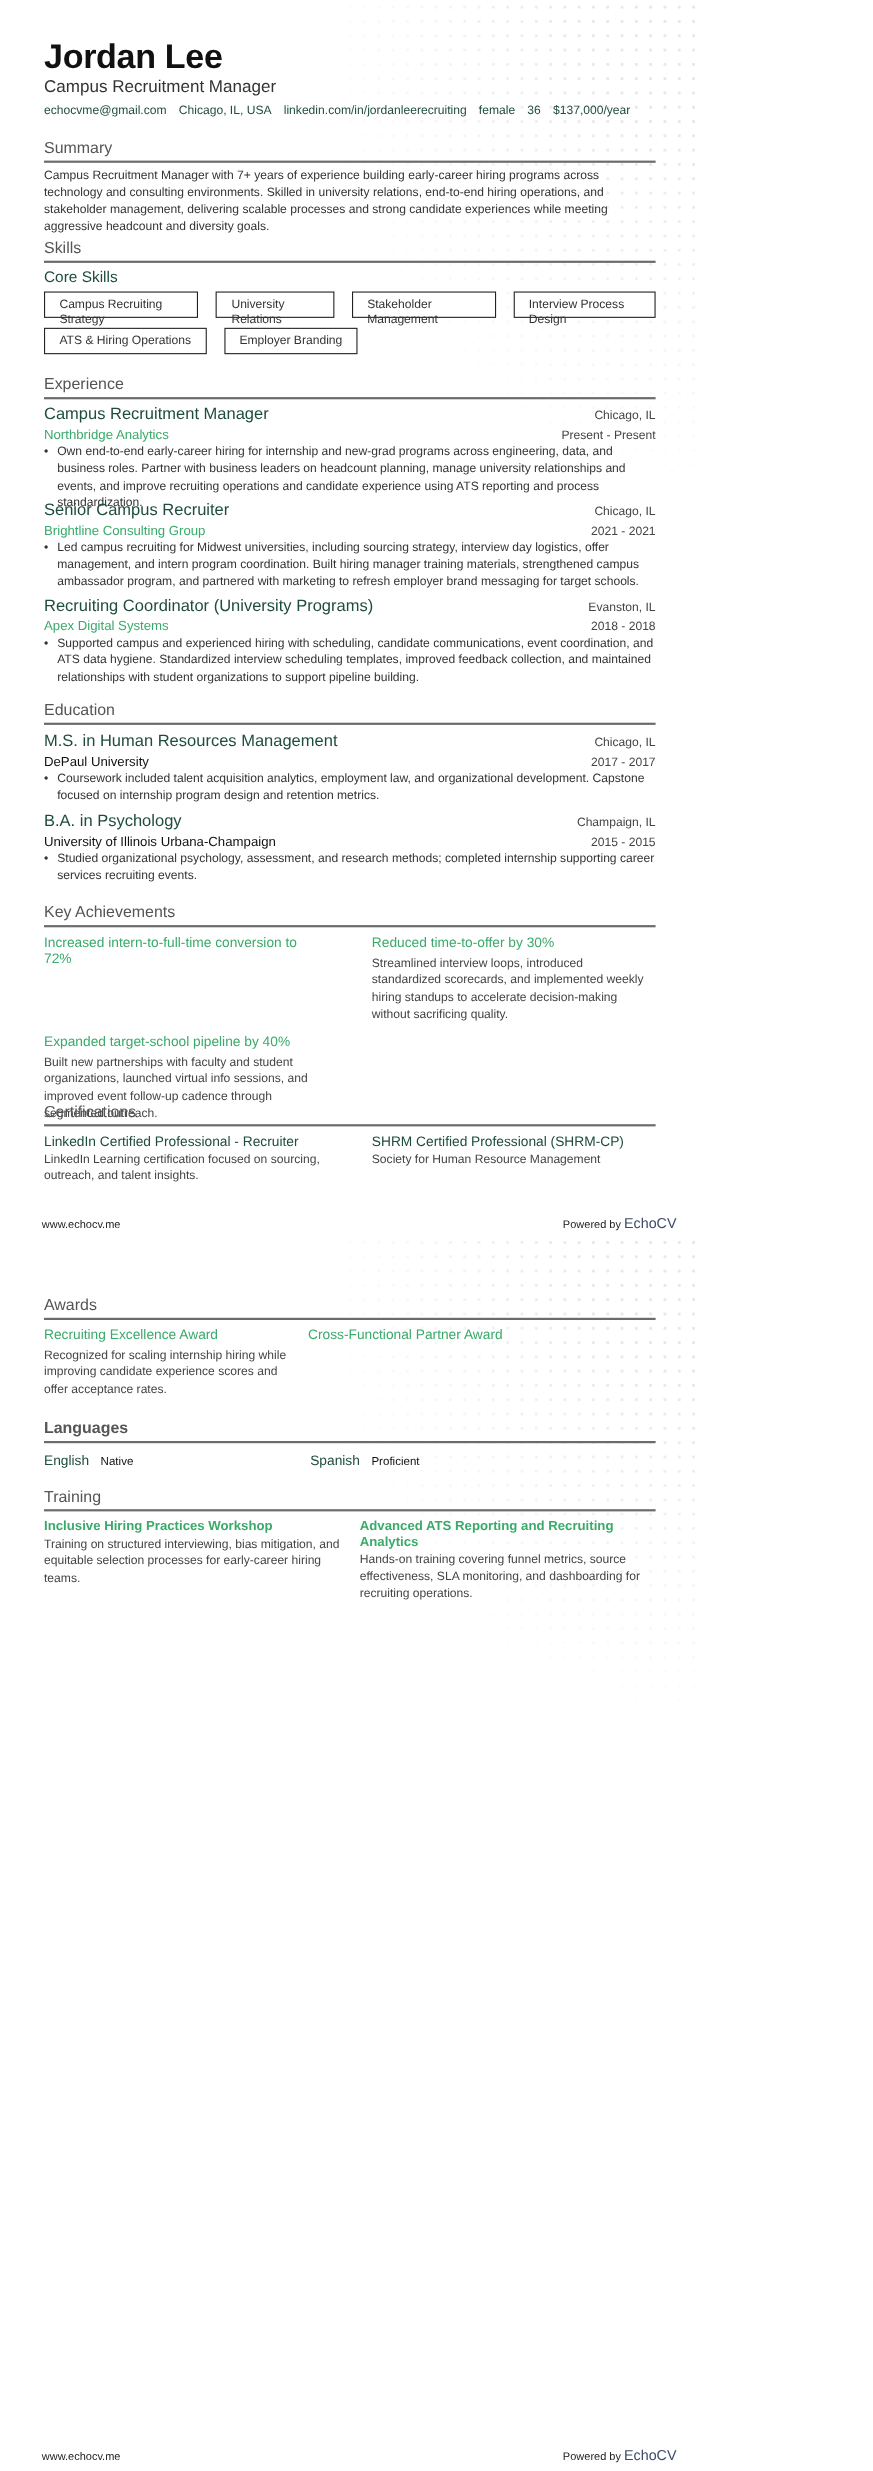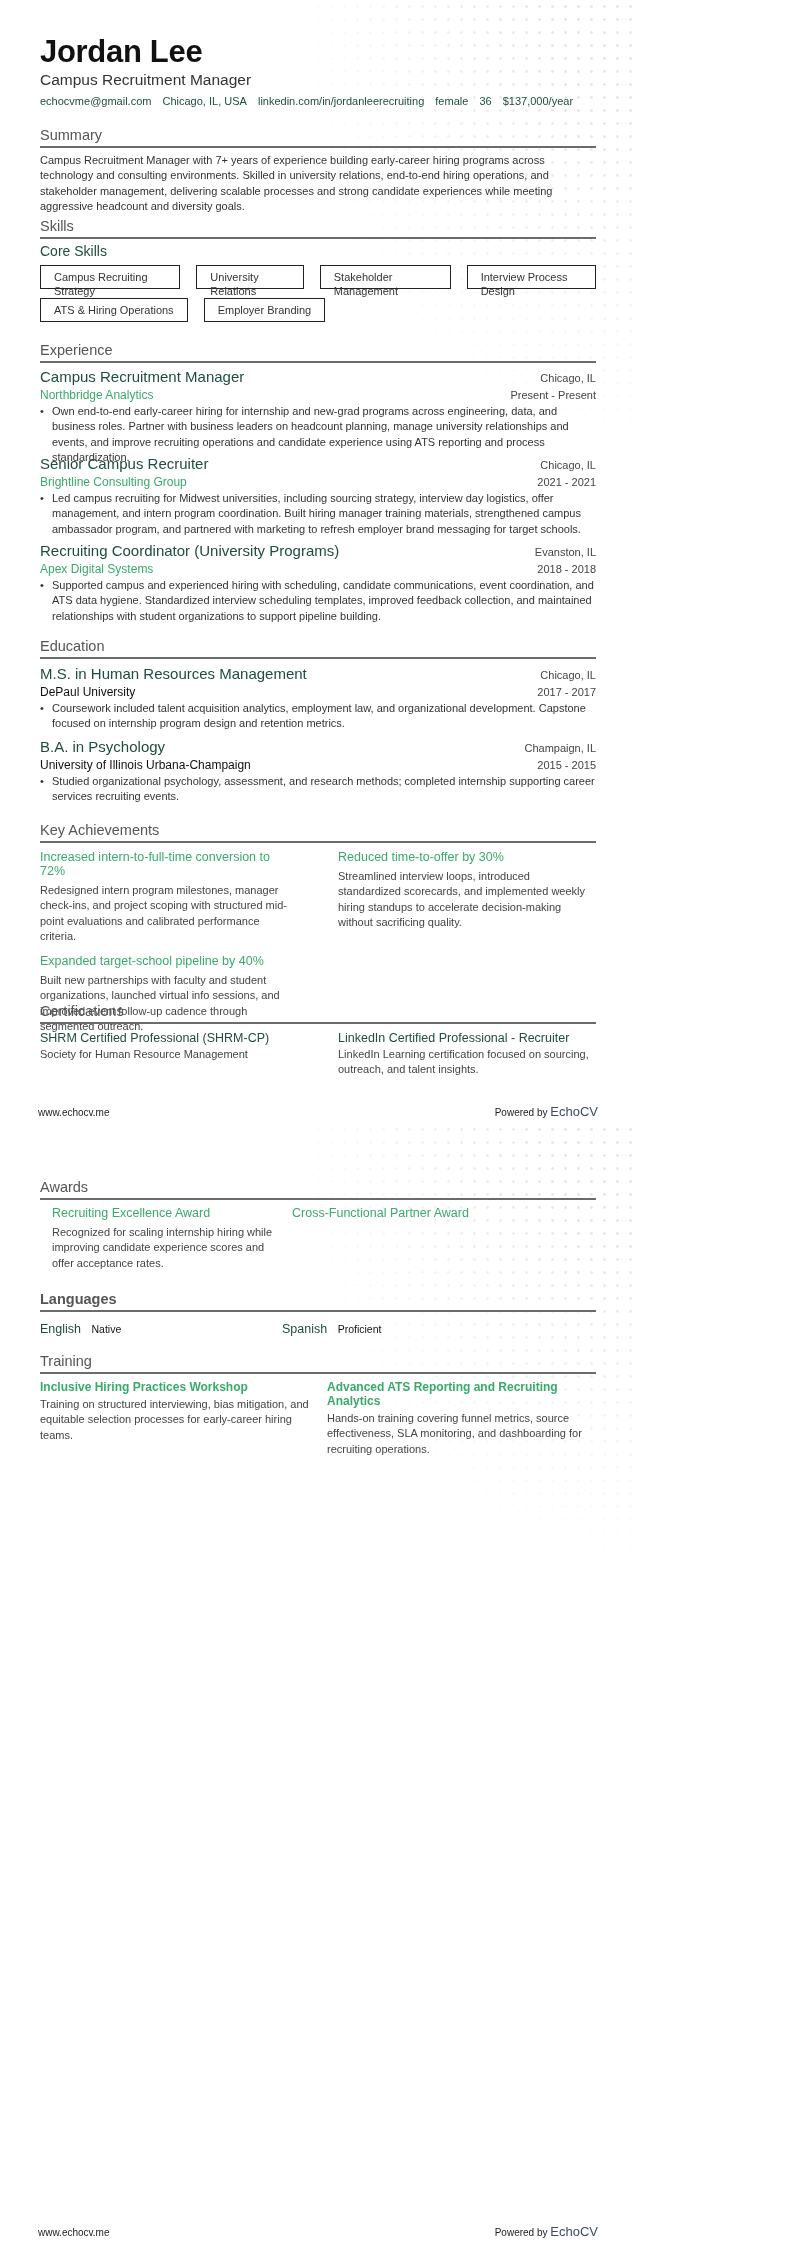--- a/index.html
+++ b/index.html
@@ -32,23 +32,23 @@
   .company { font-size: 12px; color: #3aaa6a; }
   .company.dark { color: #111; }
   .dates { font-size: 11px; color: #444; }
   .bullet { display: flex; font-size: 11px; line-height: 15.3px; color: #333; margin-top: 2px; }
   .bullet .dot { width: 12px; flex: none; }
   .cols { position: absolute; left: 0; right: 0; display: grid; grid-template-columns: 1fr 1fr; column-gap: 40px; }
   .ach-title { font-size: 12.5px; color: #3aaa6a; margin-bottom: 5px; }
   .ach-desc { font-size: 11px; line-height: 15.3px; color: #444; margin-bottom: 10px; }
   .cert-title { font-size: 12.5px; color: #1f4d3d; margin-bottom: 2px; }
   .cert-desc { font-size: 11px; line-height: 15.3px; color: #444; }
-  .footer { position: absolute; left: 38px; right: 38px; display: flex; justify-content: space-between; align-items: baseline; font-size: 10px; color: #222; }
+  .footer { position: absolute; left: 38px; right: 21px; display: flex; justify-content: space-between; align-items: baseline; font-size: 10px; color: #222; }
   .footer .brand { font-size: 13px; color: #3d4a6b; }
-  .awards { position: absolute; left: 12px; display: grid; grid-template-columns: 240px 240px; column-gap: 0; }
+  .awards { position: absolute; left: 0; display: grid; grid-template-columns: 240px 240px; column-gap: 0; }
   .lang-row { position: absolute; left: 0; right: 0; display: grid; grid-template-columns: 242px 242px; }
   .lang-name { font-size: 12.5px; color: #1f4d3d; margin-right: 6px; }
   .lang-level { font-size: 10.5px; color: #111; }
   .train-title { font-size: 12px; font-weight: bold; color: #3aaa6a; margin-bottom: 3px; }
   .train-desc { font-size: 11px; line-height: 15.3px; color: #444; }
 </style>
 </head>
 <body>
 
 <div class="page page1">
@@ -158,41 +158,40 @@
       <div class="bullet">
         <span class="dot">•</span>
         <span>Studied organizational psychology, assessment, and research methods; completed internship supporting career services recruiting events.</span>
       </div>
     </div>
 
     <div class="sec-head" style="top:822px;">Key Achievements</div>
     <div class="cols" style="top:850px;">
       <div>
         <div class="ach-title">Increased intern-to-full-time conversion to 72%</div>
-        <div class="ach-desc">Redesigned intern program milestones, manager check-ins, and project scoping with structured mid-point evaluations and calibrated performance criteria.</div>
       </div>
       <div>
         <div class="ach-title">Reduced time-to-offer by 30%</div>
         <div class="ach-desc">Streamlined interview loops, introduced standardized scorecards, and implemented weekly hiring standups to accelerate decision-making without sacrificing quality.</div>
       </div>
       <div>
         <div class="ach-title">Expanded target-school pipeline by 40%</div>
         <div class="ach-desc">Built new partnerships with faculty and student organizations, launched virtual info sessions, and improved event follow-up cadence through segmented outreach.</div>
       </div>
     </div>
 
     <div class="sec-head" style="top:1003px;">Certifications</div>
     <div class="cols" style="top:1031px;">
       <div>
+        <div class="cert-title">LinkedIn Certified Professional - Recruiter</div>
+        <div class="cert-desc">LinkedIn Learning certification focused on sourcing, outreach, and talent insights.</div>
+      </div>
+      <div>
         <div class="cert-title">SHRM Certified Professional (SHRM-CP)</div>
         <div class="cert-desc">Society for Human Resource Management</div>
-      </div>
-      <div>
-        <div class="cert-title">LinkedIn Certified Professional - Recruiter</div>
-        <div class="cert-desc">LinkedIn Learning certification focused on sourcing, outreach, and talent insights.</div>
       </div>
     </div>
   </div>
 
   <div class="footer" style="top:1104px;">
     <span>www.echocv.me</span>
     <span><span>Powered by </span><span class="brand">EchoCV</span></span>
   </div>
 </div>
 

